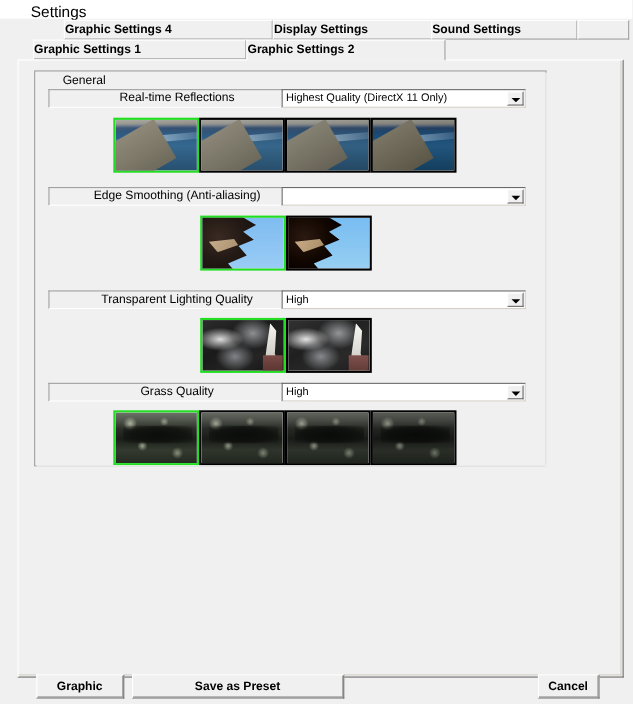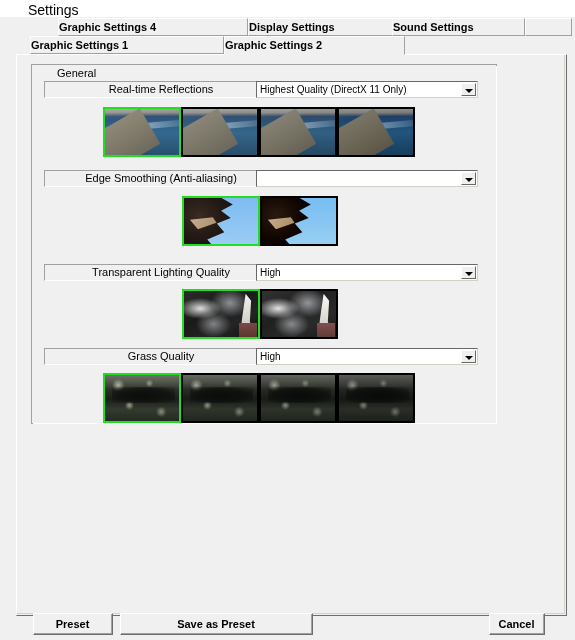--- a/index.html
+++ b/index.html
@@ -446,21 +446,21 @@
             </div>
           </div>
         </div>
 
       </div>
     </div>
   </div>
 </div>
 
 <div class="dlg-button" style="left:33px; top:613px; width:80px; height:22px;">
-  <div class="dlg-button-inner">Preset</div>
+  <div class="dlg-button-inner">Graphic</div>
 </div>
 
 <div class="dlg-button" style="left:120px; top:613px; width:193px; height:22px;">
   <div class="dlg-button-inner">Save as Preset</div>
 </div>
 
 <div class="dlg-button default-btn" style="left:401px; top:612px; width:81px; height:23px;margin-top:36px;">
   <div class="dlg-button-inner">OK</div>
 </div>
 

